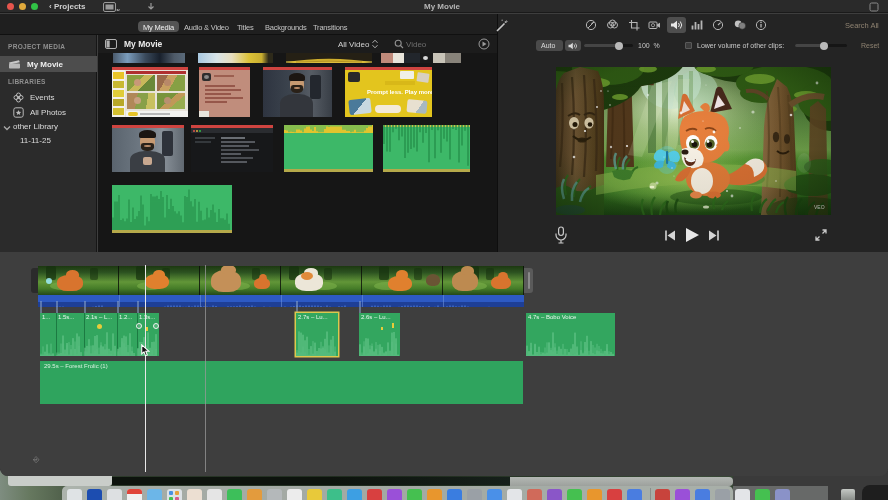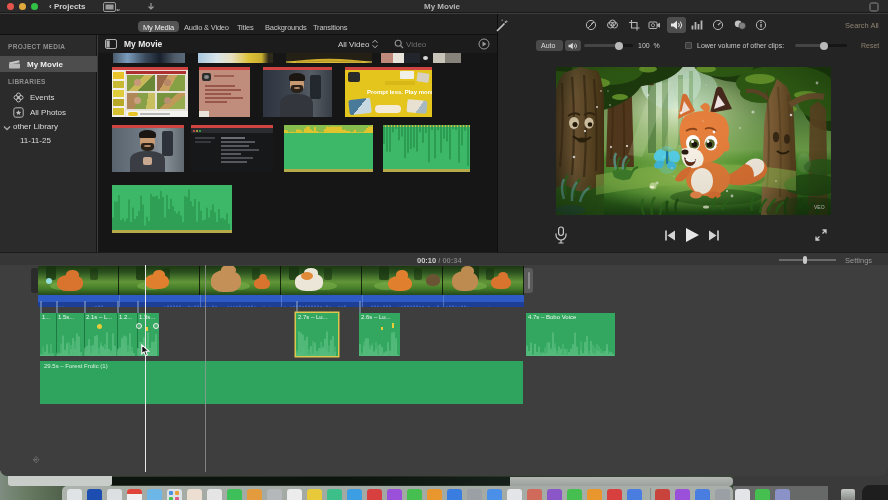--- a/index.html
+++ b/index.html
@@ -560,26 +560,20 @@
  <div class="abs" style="left:0;top:44px;width:87px;height:3px;background:#b5a94a"></div>
 </div>
 
 <div class="abs" style="left:112px;top:185px;width:120px;height:48px;background:#3db868;overflow:hidden">
  <svg class="abs" style="left:0;top:3px" width="120" height="42">
           <path d="M1 42V29.4M3 42V13.4M5 42V13.5M7 42V6.9M9 42V32.0M11 42V30.4M13 42V33.3M15 42V30.6M17 42V11.5M19 42V33.9M21 42V19.4M23 42V31.0M25 42V28.2M27 42V23.1M29 42V7.4M31 42V16.4M33 42V37.5M35 42V28.8M37 42V33.3M39 42V6.0M41 42V8.5M43 42V8.6M45 42V7.8M47 42V11.1M49 42V2.9M51 42V9.1M53 42V29.5M55 42V6.9M57 42V21.1M59 42V10.7M61 42V18.1M63 42V23.2M65 42V25.6M67 42V23.2M69 42V27.5M71 42V34.3M73 42V8.1M75 42V9.0M77 42V1.4M79 42V13.2M81 42V18.5M83 42V10.9M85 42V33.7M87 42V13.7M89 42V22.7M91 42V32.3M93 42V31.4M95 42V19.7M97 42V29.6M99 42V22.1M101 42V16.5M103 42V24.5M105 42V33.9M107 42V20.9M109 42V30.3M111 42V30.3M113 42V31.7M115 42V25.6M117 42V35.7" stroke="#27924c" stroke-width="1.30" fill="none" opacity="1.0"></path>
         </svg>
  <div class="abs" style="left:0;top:45px;width:120px;height:3px;background:#b5a94a"></div>
 </div>
 
-<div class="abs" style="left:0;top:252px;width:888px;height:13px;background:#363636;border-top:1px solid #1c1c1c">
- <div class="txt" style="left:417px;top:3px;font-size:7.5px;font-weight:700;color:#d0d0d0">00:10 <span style="color:#7a7a7a">/ 00:34</span></div>
- <div class="abs" style="left:779px;top:6px;width:57px;height:1.5px;background:#6a6a6a"></div>
- <div class="abs" style="left:803px;top:2.5px;width:4px;height:8px;border-radius:2px;background:#c9c9c9"></div>
- <div class="txt" style="left:845px;top:3px;font-size:7.5px;color:#9a9a9a">Settings</div>
-</div>
 
 <div class="abs" style="left:0;top:265px;width:888px;height:211px;background:#3e3e3e">
 <div class="abs" style="left:38px;top:1px;width:486px;height:29px;overflow:hidden;display:flex">
           <div style="position:relative;width:81px;height:29px;background:linear-gradient(180deg,#1c3810 0%,#2c5220 22%,#629638 55%,#457c28 78%,#24481a 100%);border-right:1px solid rgba(10,14,8,0.8);flex:none">
     <div style="position:absolute;left:8px;top:0;width:10px;height:14px;background:#16300e;opacity:0.7;border-radius:2px"></div>
     <div style="position:absolute;left:52px;top:2px;width:8px;height:12px;background:#16300e;opacity:0.55;border-radius:2px"></div>
     <div style="position:absolute;left:12px;top:16px;width:26px;height:8px;background:#7cb04a;opacity:0.6;border-radius:50%"></div>
     <div style="position:absolute;left:19px;top:9px;width:26px;height:16px;background:#d8742e;border-radius:45% 45% 40% 40%"></div>
             <div style="position:absolute;left:28px;top:4px;width:13px;height:9px;background:#d8742e;border-radius:50% 50% 35% 35%"></div>
             <div style="position:absolute;left:8px;top:12px;width:6px;height:6px;border-radius:50%;background:#9ae8f0;opacity:0.9"></div>

